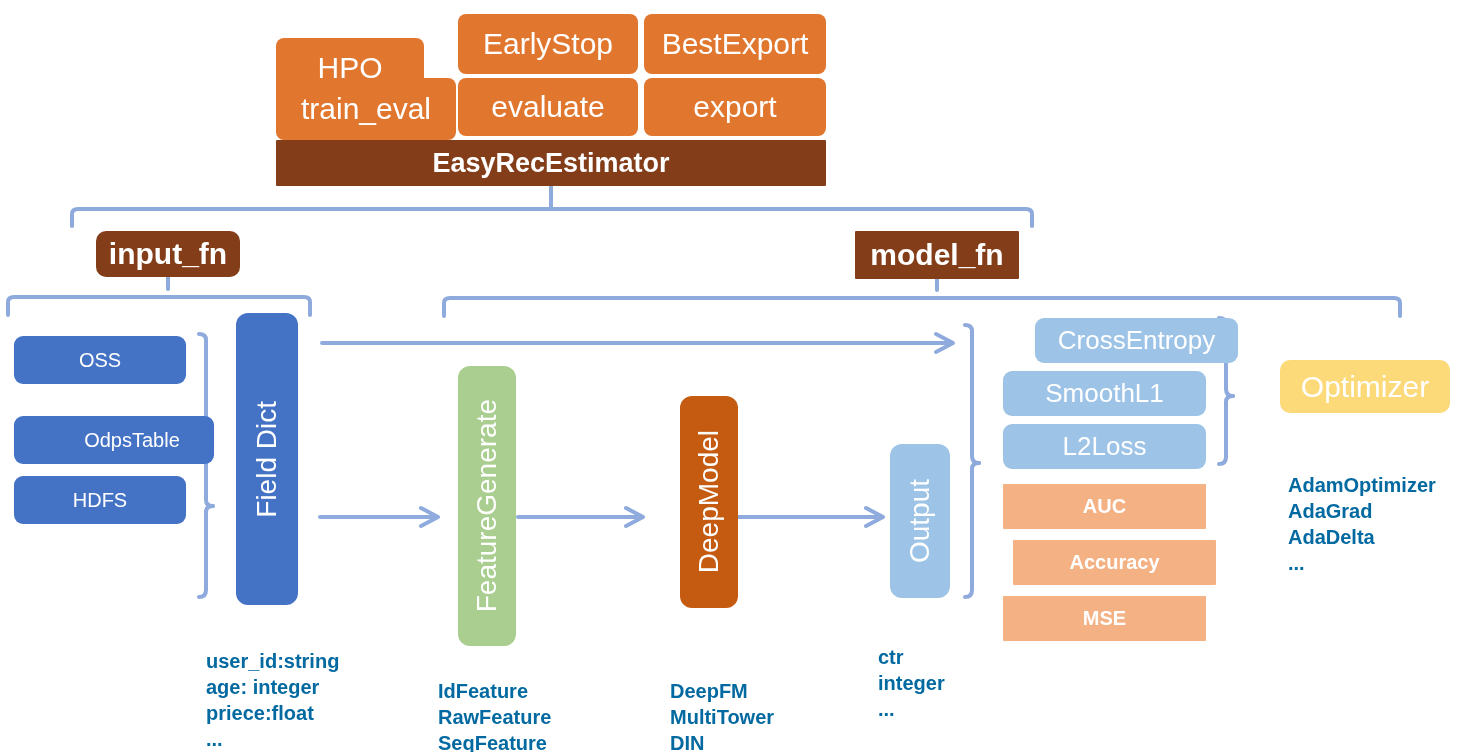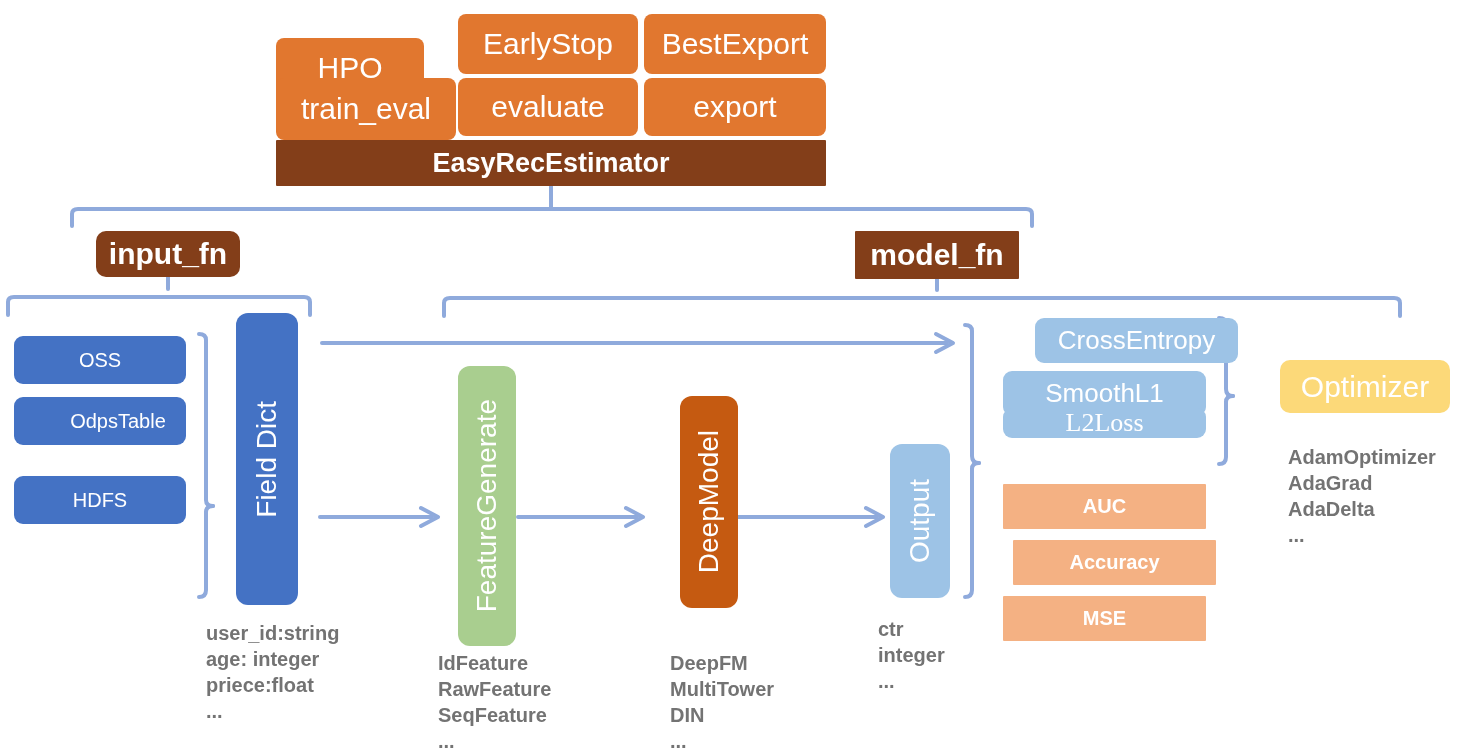--- a/index.html
+++ b/index.html
@@ -91,25 +91,26 @@
     font-weight: bold;
   }
   .optimizer {
     background: #FCD979;
     border-radius: 10px;
     font-size: 30px;
   }
   
   .caption {
     position: absolute;
-    color: #737373;
+    color: #0369a1;
     font-size: 20px;
     font-weight: bold;
     line-height: 1.30;
     white-space: pre;
+    margin-top: 28px;
   }
   
   #wires {
     position: absolute;
     left: 0;
     top: 0;
     width: 1466px;
     height: 752px;
     pointer-events: none;
   }
@@ -175,21 +176,21 @@
   <div class="box chip" style="left:276px; top:78px; width:180px; height:62px;">train_eval</div>
   <div class="box chip" style="left:458px; top:78px; width:180px; height:58px;">evaluate</div>
   <div class="box chip" style="left:644px; top:78px; width:182px; height:58px;">export</div>
 
   <div class="box estimator-bar" style="left:276px; top:140px; width:550px; height:46px;">EasyRecEstimator</div>
 
   <div class="box fn-box" style="left:96px; top:231px; width:144px; height:46px;border-radius:10px;">input_fn</div>
   <div class="box fn-box" style="left:855px; top:231px; width:164px; height:48px;">model_fn</div>
 
   <div class="box src" style="left:14px; top:336px; width:172px; height:48px;">OSS</div>
-  <div class="box src" style="left:14px; top:397px; width:172px; height:48px;padding-left:36px;">OdpsTable</div>
+  <div class="box src" style="left:14px; top:416px; width:200px; height:48px;padding-left:36px;">OdpsTable</div>
   <div class="box src" style="left:14px; top:476px; width:172px; height:48px;">HDFS</div>
 
   <div class="box fielddict" style="left:236px; top:313px; width:62px; height:292px;">
     <span class="vert-label">Field Dict</span>
   </div>
   <div class="caption" style="left:206px; top:620px;">user_id:string
 age: integer
 priece:float
 ...</div>
 
@@ -211,21 +212,21 @@
 
   <div class="box output" style="left:890px; top:444px; width:60px; height:154px;">
     <span class="vert-label">Output</span>
   </div>
   <div class="caption" style="left:878px; top:616px;">ctr
 integer
 ...</div>
 
   <div class="box loss" style="left:1003px; top:318px; width:203px; height:45px;margin-left:32px;">CrossEntropy</div>
   <div class="box loss" style="left:1003px; top:371px; width:203px; height:45px;">SmoothL1</div>
-  <div class="box loss" style="left:1003px; top:408px; width:203px; height:30px;font-family:Liberation Serif, serif;">L2Loss</div>
+  <div class="box loss" style="left:1003px; top:424px; width:203px; height:45px;">L2Loss</div>
 
   <div class="box metric" style="left:1003px; top:484px; width:203px; height:45px;">AUC</div>
   <div class="box metric" style="left:1003px; top:540px; width:203px; height:45px;margin-left:10px;">Accuracy</div>
   <div class="box metric" style="left:1003px; top:596px; width:203px; height:45px;">MSE</div>
 
   <div class="box optimizer" style="left:1280px; top:360px; width:170px; height:53px;">Optimizer</div>
   <div class="caption" style="left:1288px; top:444px;">AdamOptimizer
 AdaGrad
 AdaDelta
 ...</div>

